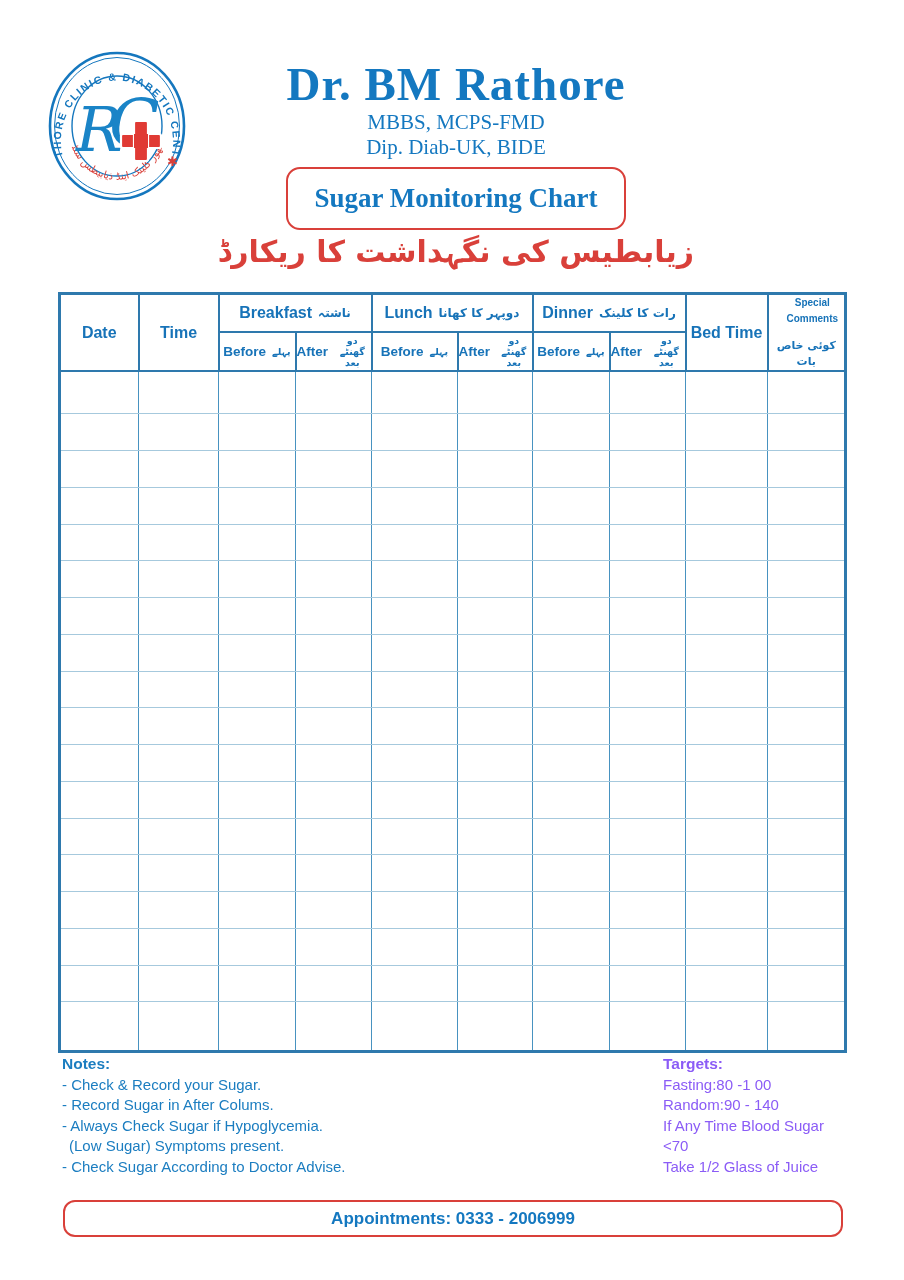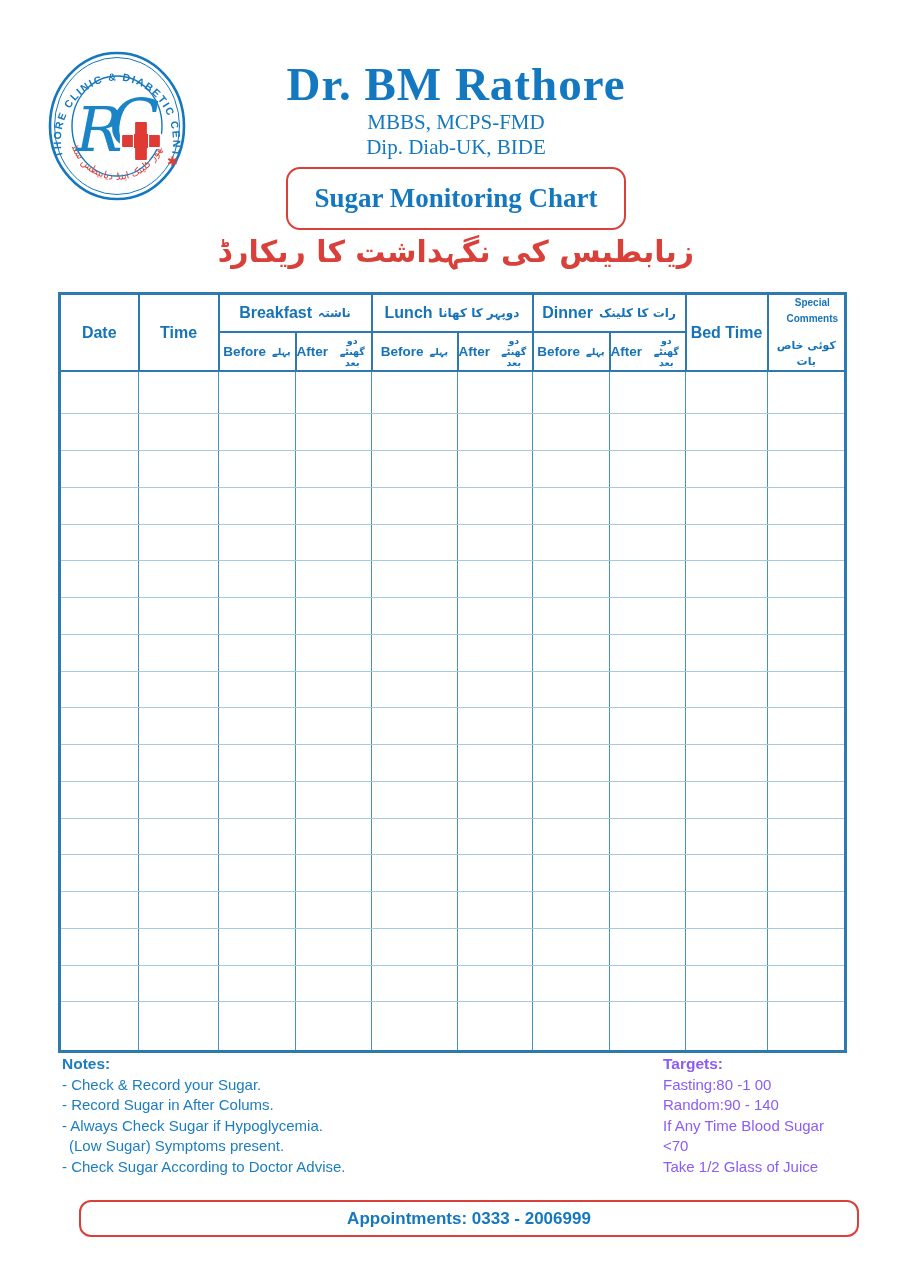--- a/index.html
+++ b/index.html
@@ -40,21 +40,21 @@
   
   .notes{position:absolute;left:62px;top:1054px;color:#1b7dc0;font-size:15px;line-height:20.5px;}
   .notes .heading{font-weight:bold;font-size:15.5px;}
   .notes .indent{padding-left:7px;}
   .targets{position:absolute;left:663px;top:1054px;width:186px;color:#8b5cf6;
            font-size:15px;line-height:20.5px;}
   .targets .heading{font-weight:bold;font-size:15.5px;}
   .t-row{display:flex;}
 
   
-  .appointments{position:absolute;left:79px;top:1200px;width:776px;height:33px;
+  .appointments{position:absolute;left:63px;top:1200px;width:776px;height:33px;
                 border:2px solid #d9403a;border-radius:12px;display:flex;
                 align-items:center;justify-content:center;}
   .appointments span{color:#1478c0;font-weight:bold;font-size:17px;}
 
   
   .ring-en{font-family:"Liberation Sans",sans-serif;font-weight:bold;font-size:10.5px;
            letter-spacing:1.6px;fill:#1577be;}
   .ring-ur{font-family:"DejaVu Sans",sans-serif;font-size:10px;fill:#d9403a;}
   .mono{font-family:"DejaVu Serif",serif;font-style:italic;fill:#1a84c7;}
   .star-g{fill:#d9403a;font-size:13px;}

